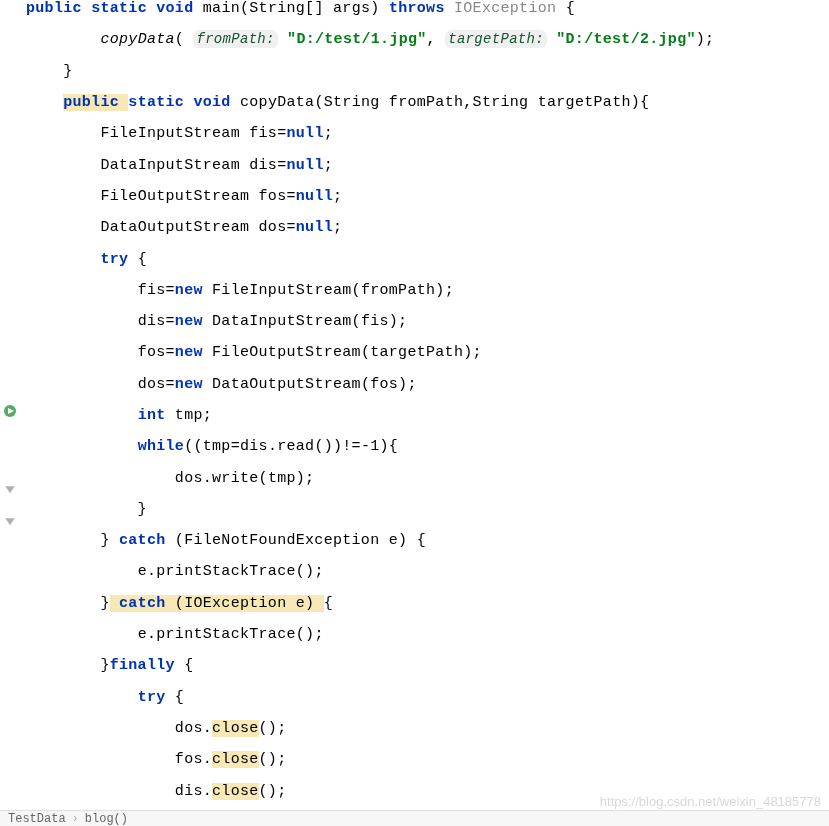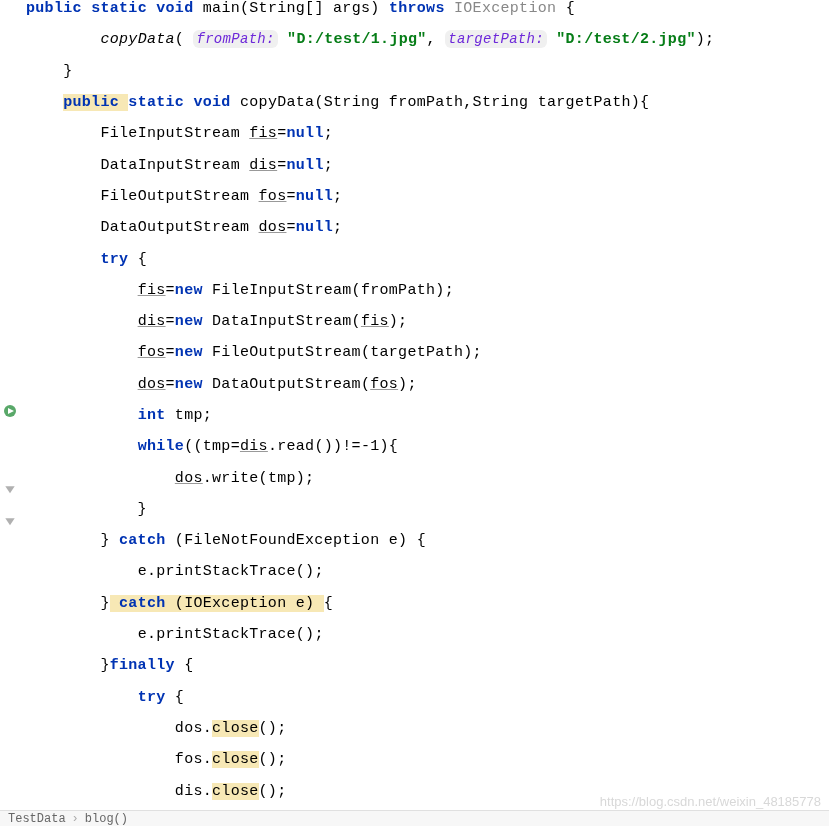--- a/index.html
+++ b/index.html
@@ -37,24 +37,24 @@
   .code {
     flex: 1;
     padding: 2px 4px;
     white-space: pre;
     line-height: 31.3px;
     font-size: 15px;
     letter-spacing: 0.3px;
   }
   .kw { color: #0033b3; font-weight: bold; }
   .string { color: #067d17; font-weight: bold; }
-  .param-hint { color: #6d28d9; background: #f0f0f0; padding: 1px 3px; border-radius: 6px; font-style: italic; font-size: 14px; }
+  .param-hint { color: #14532d; background: #f0f0f0; padding: 1px 3px; border-radius: 6px; font-style: italic; font-size: 14px; }
   .italic { font-style: italic; }
   .highlight { background: #f7e8b5; }
-  .underline { text-decoration: underline; text-decoration-color: #999; }
+  .underline { text-decoration-color: #999; }
   .breadcrumb {
     position: absolute;
     bottom: 0;
     left: 0;
     right: 0;
     height: 16px;
     background: #f7f7f7;
     border-top: 1px solid #e0e0e0;
     display: flex;
     align-items: center;

